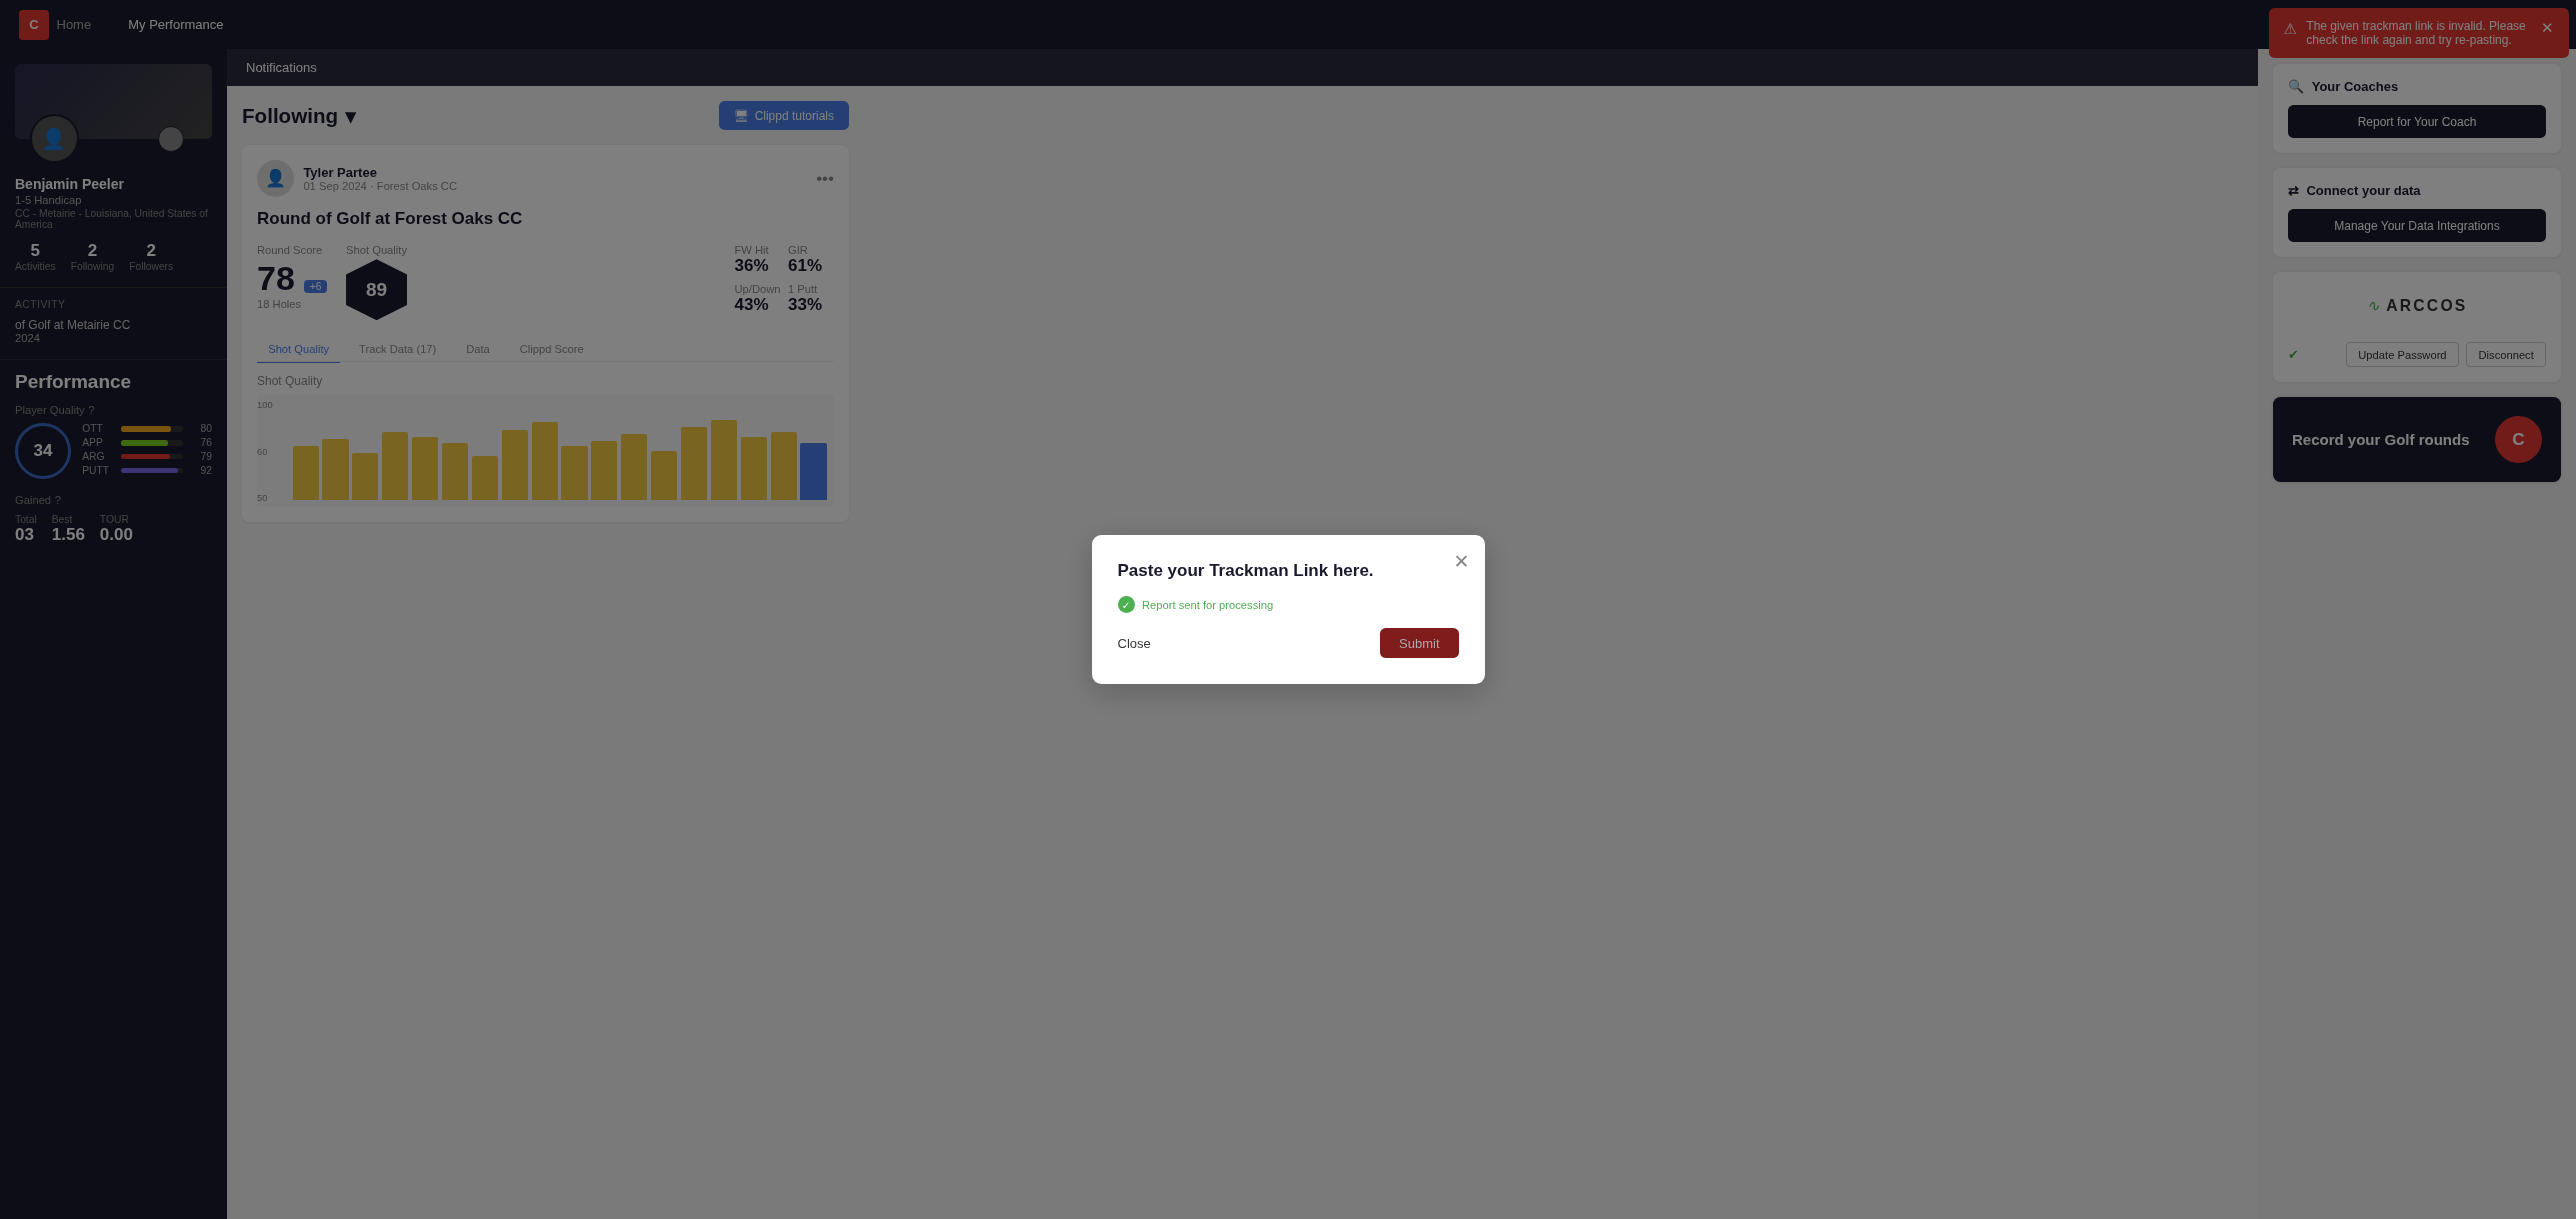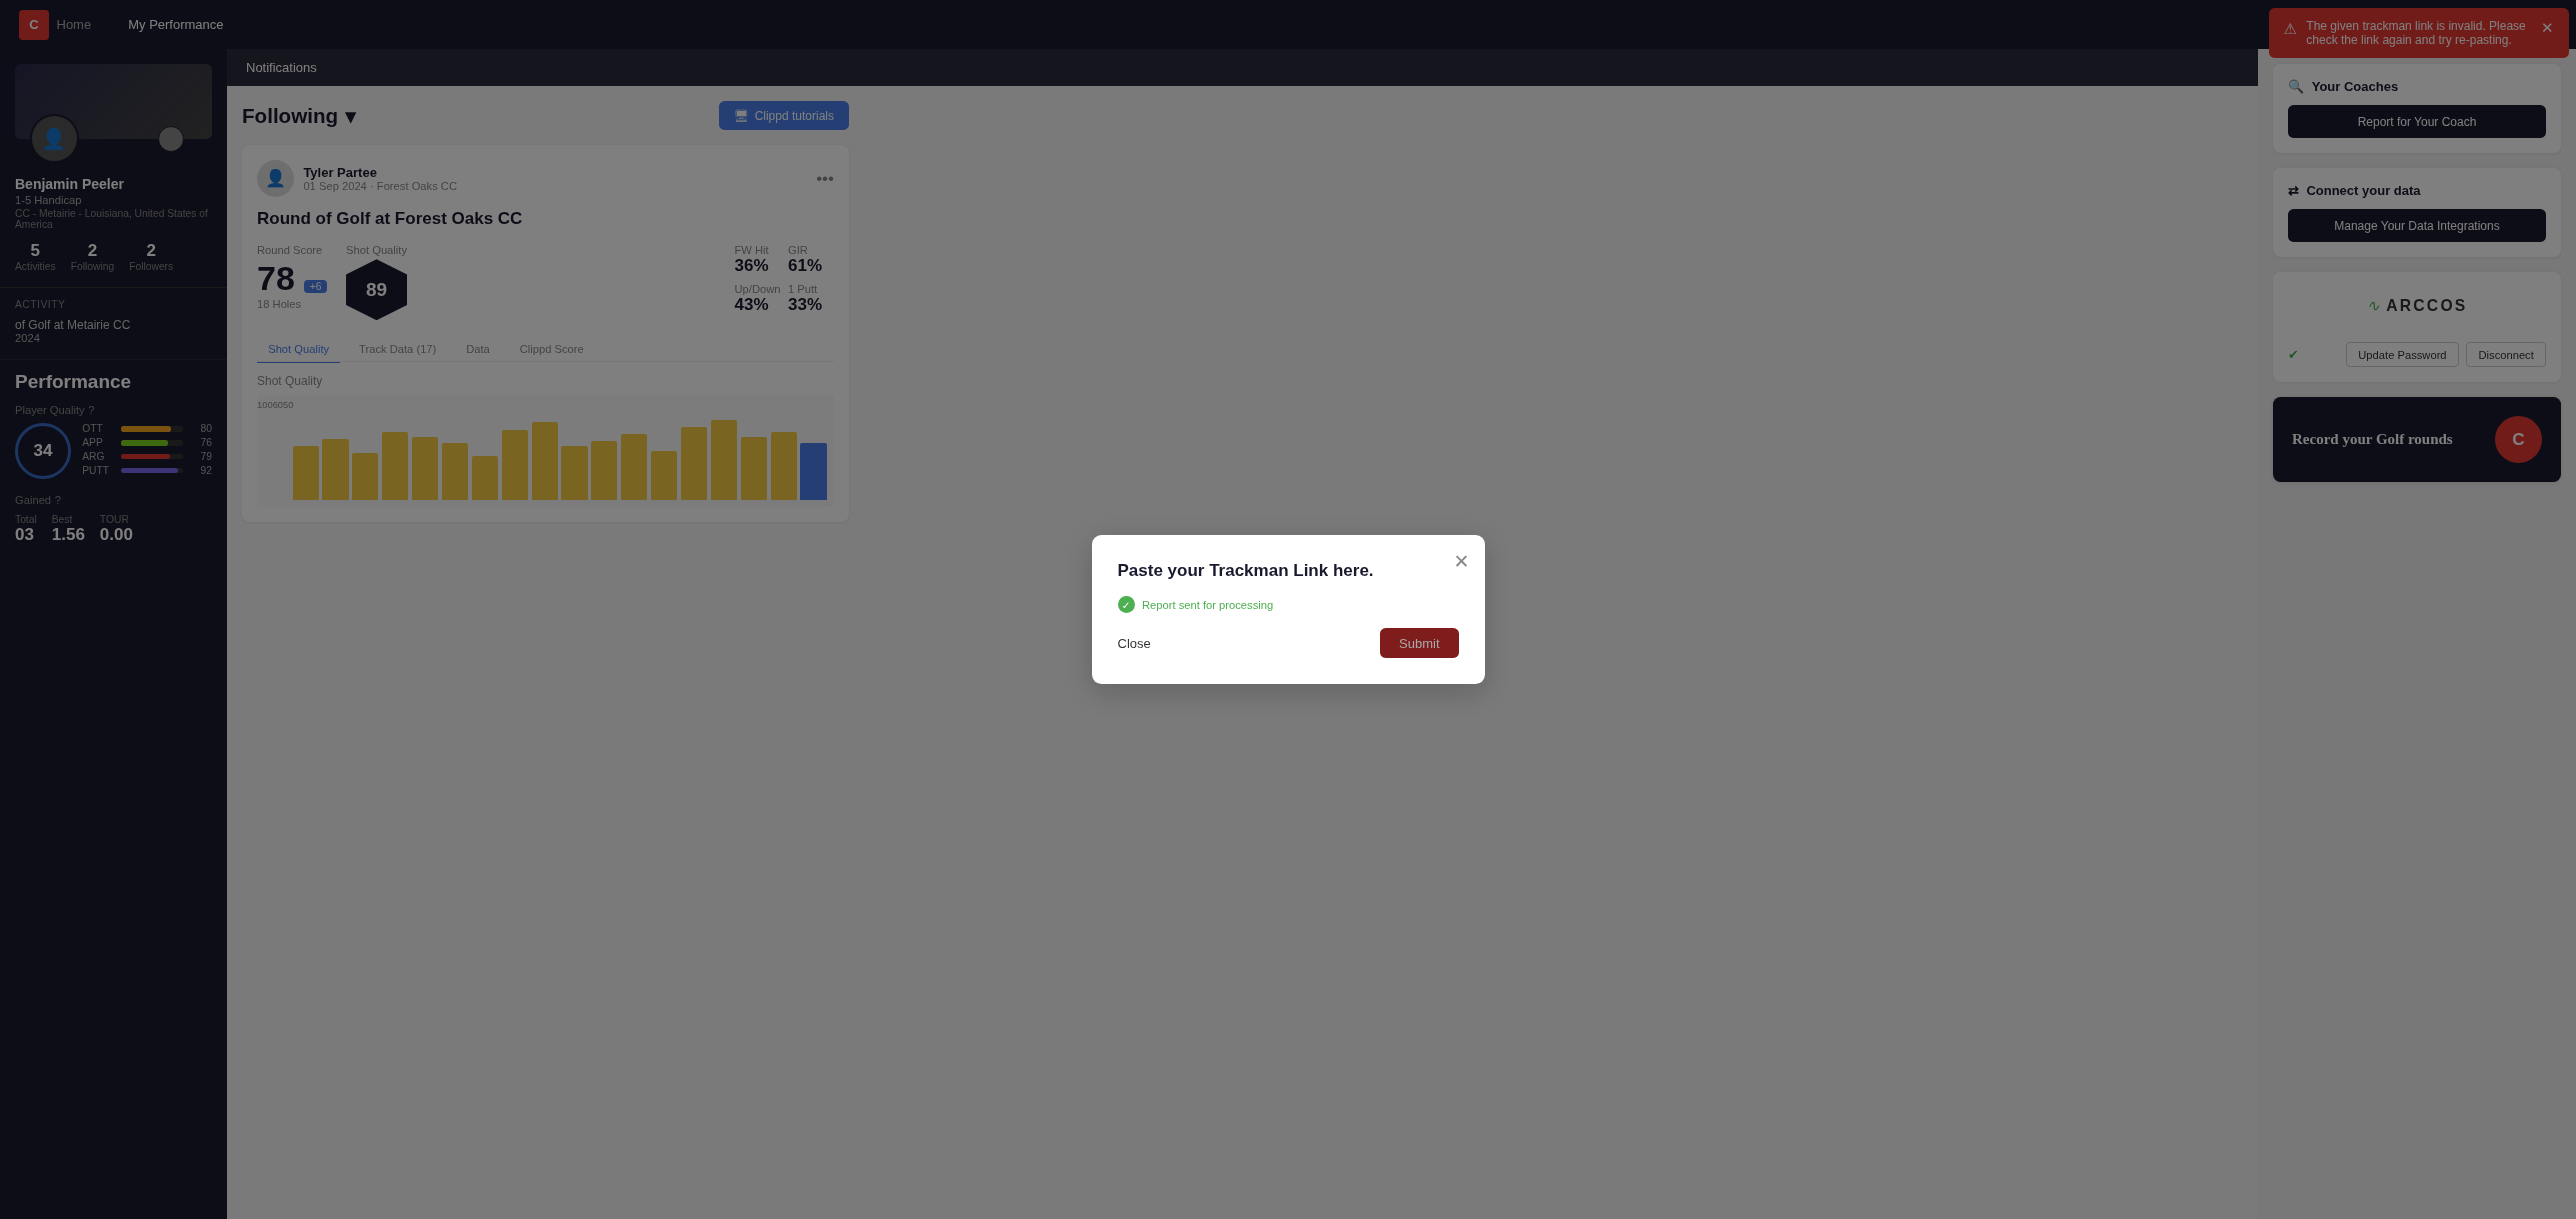--- a/index.html
+++ b/index.html
@@ -283,21 +283,21 @@
     .chart-area {
       background: #f9f9f9;
       border-radius: 3.7px;
       padding: 7.5px;
       height: 112px;
       position: relative;
       overflow: hidden;
     }
     .chart-y-labels {
       position: absolute; left: 0; top: 0; bottom: 0;
-      display: flex; flex-direction: row; justify-content: space-between;
+      display: flex; flex-direction: column; justify-content: space-between;
       padding: 3.7px 0;
       font-size: 9.4px; color: #888;
     }
     .chart-bars {
       margin-left: 28px;
       height: 100%;
       display: flex; align-items: flex-end; gap: 3.7px;
     }
     .chart-bar {
       flex: 1; background: #f5c842; border-radius: 1.9px 1.9px 0 0;
@@ -365,21 +365,21 @@
     }
     .record-widget {
       background: #1a1a2e;
       border-radius: 7.5px;
       overflow: hidden;
       margin-bottom: 15px;
       padding: 19px;
       display: flex; align-items: center; gap: 11.2px;
       box-shadow: 0 0.9px 3.7px rgba(0,0,0,0.1);
     }
-    .record-text { color: white; font-size: 15px; font-weight: 600; flex: 1; font-family: Liberation Serif, serif; }
+    .record-text { color: white; font-size: 15px; font-weight: 600; flex: 1; }
     .clippd-logo-circle {
       width: 47px; height: 47px;
       border-radius: 50%; background: #e53935;
       display: flex; align-items: center; justify-content: center;
       color: white; font-weight: 700; font-size: 17px;
     }
 
     
     .modal-overlay {
       position: fixed;

